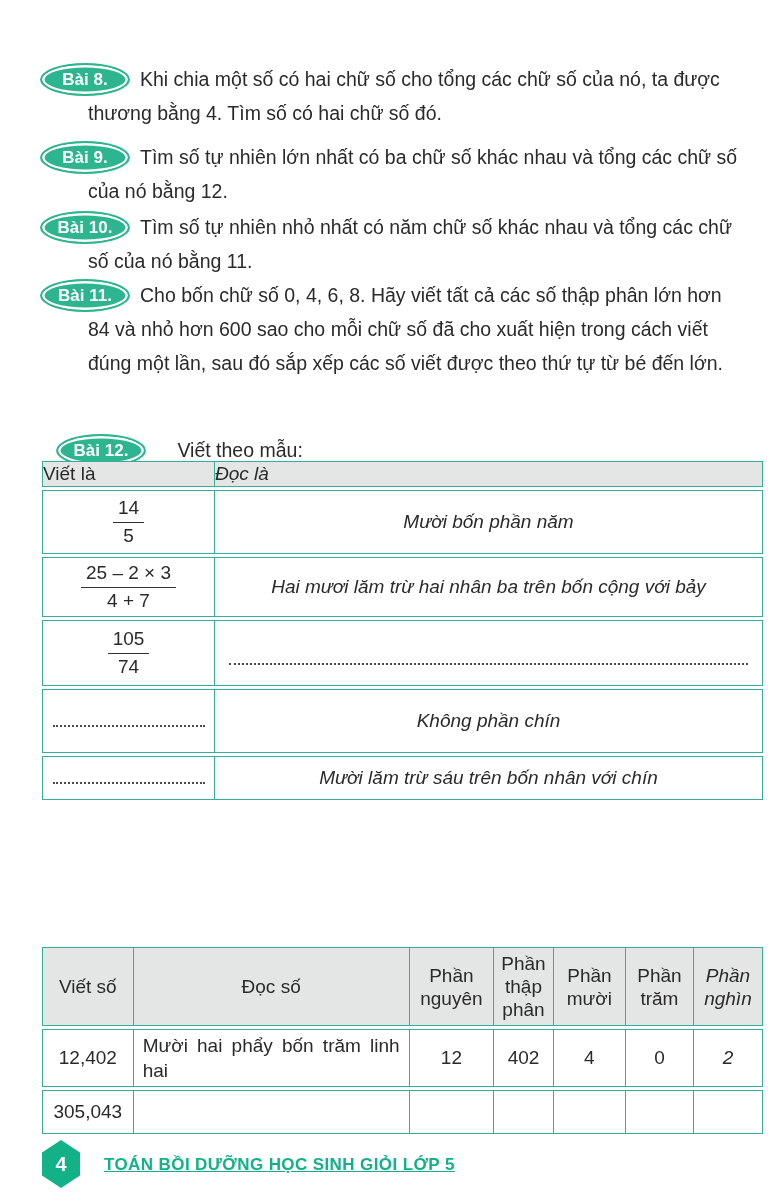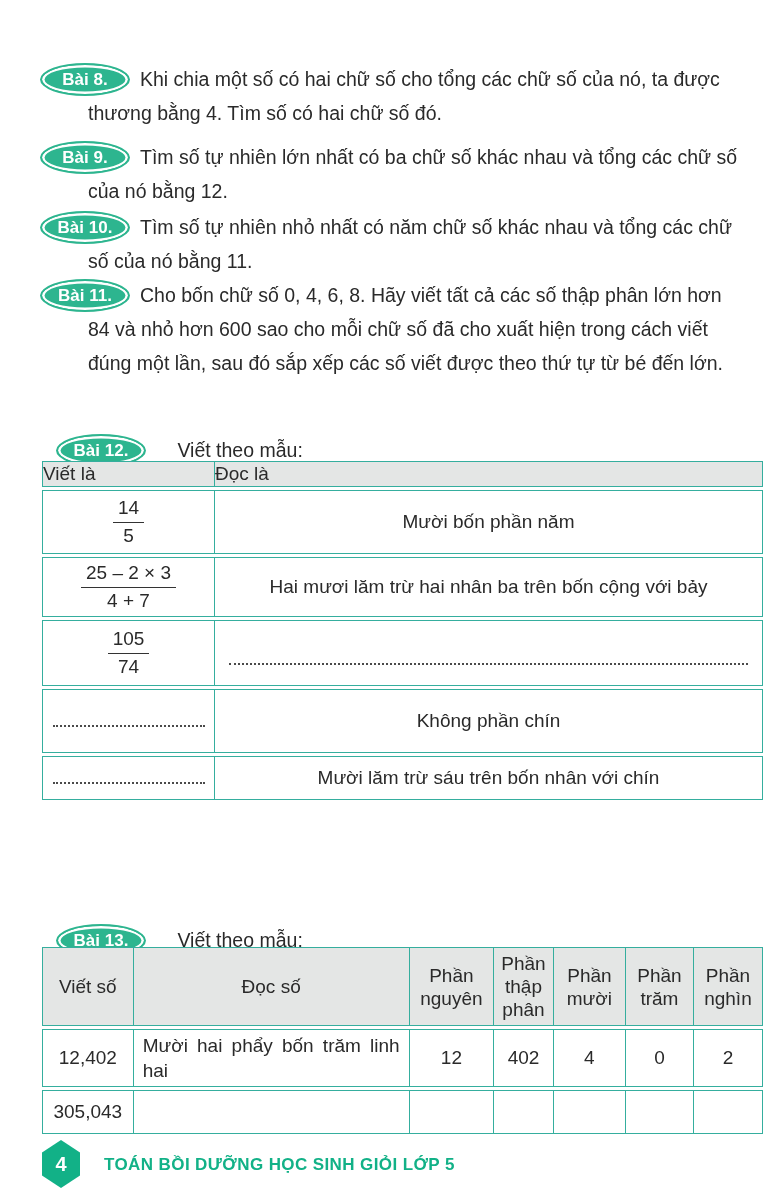--- a/index.html
+++ b/index.html
@@ -30,21 +30,21 @@
   .ex-line{position:absolute; left:40px; width:708px; font-size:19.5px;}
   .ex-line .label{margin-left:10px; vertical-align:middle;}
   .line12{top:418px;} .line13{top:908px;}
 
   
   table{border-collapse:separate; border-spacing:0 3px; position:absolute; left:42px; width:721px;}
   .t1{top:458px;} .t2{top:944px;}
   td,th{border-top:1.5px solid var(--border); border-bottom:1.5px solid var(--border);
         border-left:1.5px solid var(--border); font-weight:normal;
         font-size:19px; color:var(--ink); vertical-align:middle;}
-  td:last-child, th:last-child{border-right:1.5px solid var(--border);}
+  td:last-child, th:last-child{border-right:1.5px solid var(--border);font-style:italic;}
   .t1 .hdr td{height:26px; background:var(--headerbg); text-align:left;}
   .t1 .c1{width:172px;} 
   .wc{text-align:center;}
   .rc{text-align:center; padding:0 12px;}
   .r1 td{height:64px;} .r2 td{height:60px;} .r3 td{height:66px;}
   .r4 td{height:64px;} .r5 td{height:58px;} .r6 td{height:44px;}
 
   .frac{display:inline-block; line-height:1.3; font-size:19px;}
   .frac .num{display:block; border-bottom:1.6px solid #333; padding:0 5px 1px;}
   .frac .den{display:block; padding-top:1px;}
@@ -56,21 +56,21 @@
   .t2 .dr1 td{height:58px;} .t2 .dr2 td{height:44px;}
   .num-cell{text-align:center;}
   .doc-cell{text-align:justify; padding:3px 9px; line-height:25px;}
 
   
   .hex{position:absolute; left:42px; top:1140px; width:38px; height:48px;
        clip-path:polygon(50% 0%,100% 26%,100% 74%,50% 100%,0% 74%,0% 26%);
        background:var(--footer); color:#fff; font-weight:bold; font-size:20px;
        display:flex; align-items:center; justify-content:center;}
   .footer-title{position:absolute; left:104px; top:1155px; color:var(--footer);
-                font-weight:bold; font-size:17px; letter-spacing:0.4px;}
+                font-weight:bold; font-size:17px; letter-spacing:0.4px;text-decoration:underline;}
 </style>
 </head>
 <body>
 
 <div class="page">
 
   <section class="problems">
     <div class="exercise e0">
       <span class="badge">Bài 8.</span>
       <span>Khi chia một số có hai chữ số cho tổng các chữ số của nó, ta được thương bằng 4. Tìm số có hai chữ số đó.</span>
@@ -150,24 +150,20 @@
       <td class="wc">
         <span class="dots-short"></span>
       </td>
       <td class="rc">
         <span>Mười lăm trừ sáu trên bốn nhân với chín</span>
       </td>
     </tr>
   </tbody>
     </table>
 
-  <div class="ex-line line13">
-    <span class="badge badge-inline">Bài 13.</span>
-    <span class="label">Viết theo mẫu:</span>
-  </div>
 
   <table class="t2">
     <colgroup>
       <col style="width:88px">
         <col style="width:268px">
         <col style="width:82px">
       <col style="width:58px">
         <col style="width:70px">
         <col style="width:66px">
         <col style="width:68px">

